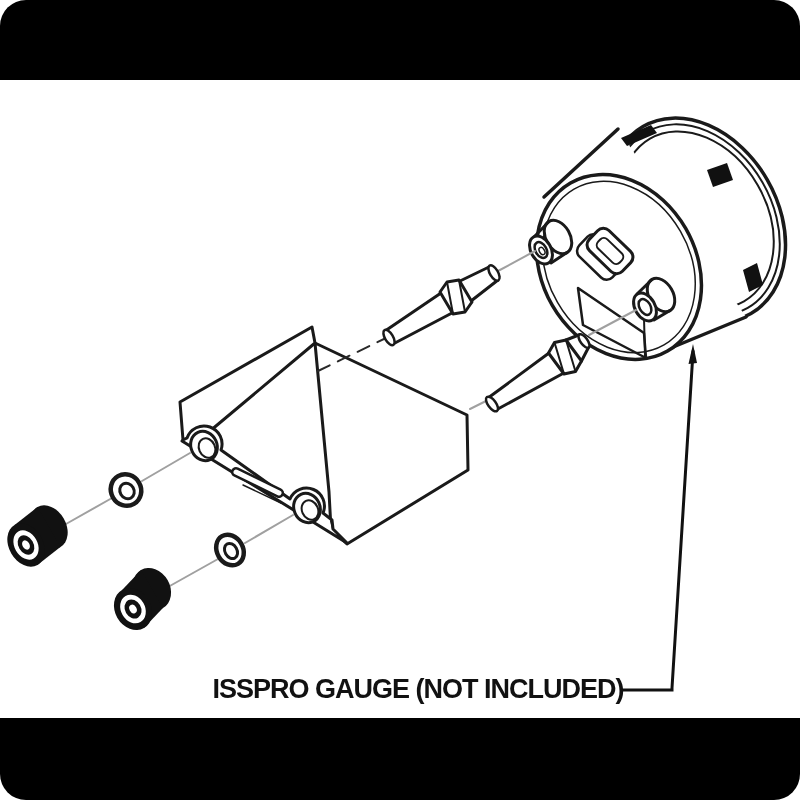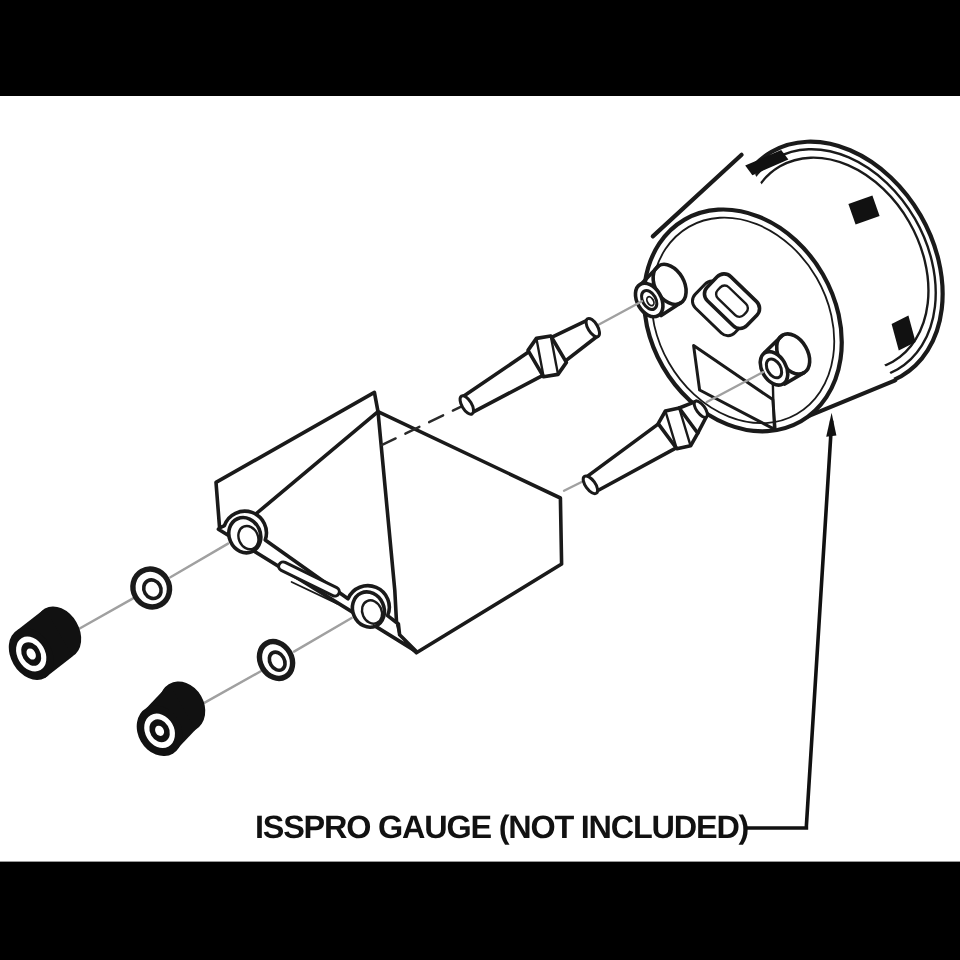--- a/index.html
+++ b/index.html
@@ -1,17 +1,17 @@
 <!DOCTYPE html>
 <html><head>
 <meta charset="utf-8">
 <style>
   html,body{margin:0;padding:0;background:#ffffff;}
   .stage{position:relative;width:800px;height:800px;background:#ffffff;overflow:hidden;
-         font-family:"Liberation Sans", sans-serif;}
+         font-family:"Liberation Sans", sans-serif;border-radius:26px;}
   svg{display:block;}
   .ln    {fill:none;stroke:#1a1a1a;stroke-width:3;stroke-linecap:round;stroke-linejoin:round;}
   .lnthin{fill:none;stroke:#1a1a1a;stroke-width:2;stroke-linecap:round;stroke-linejoin:round;}
   .lnhair{fill:none;stroke:#1a1a1a;stroke-width:1.5;stroke-linecap:round;}
   .face  {fill:#ffffff;stroke:#1a1a1a;stroke-width:3;stroke-linecap:round;stroke-linejoin:round;}
   .facet {fill:#ffffff;stroke:#1a1a1a;stroke-width:2.5;stroke-linejoin:round;}
   .solid {fill:#111111;stroke:none;}
   .cl    {fill:none;stroke:#a0a0a0;stroke-width:2;stroke-linecap:round;}
   .cld   {fill:none;stroke:#2a2a2a;stroke-width:2;stroke-dasharray:13 9;stroke-linecap:round;}
   .leader{fill:none;stroke:#111111;stroke-width:3;stroke-linecap:square;stroke-linejoin:miter;}

